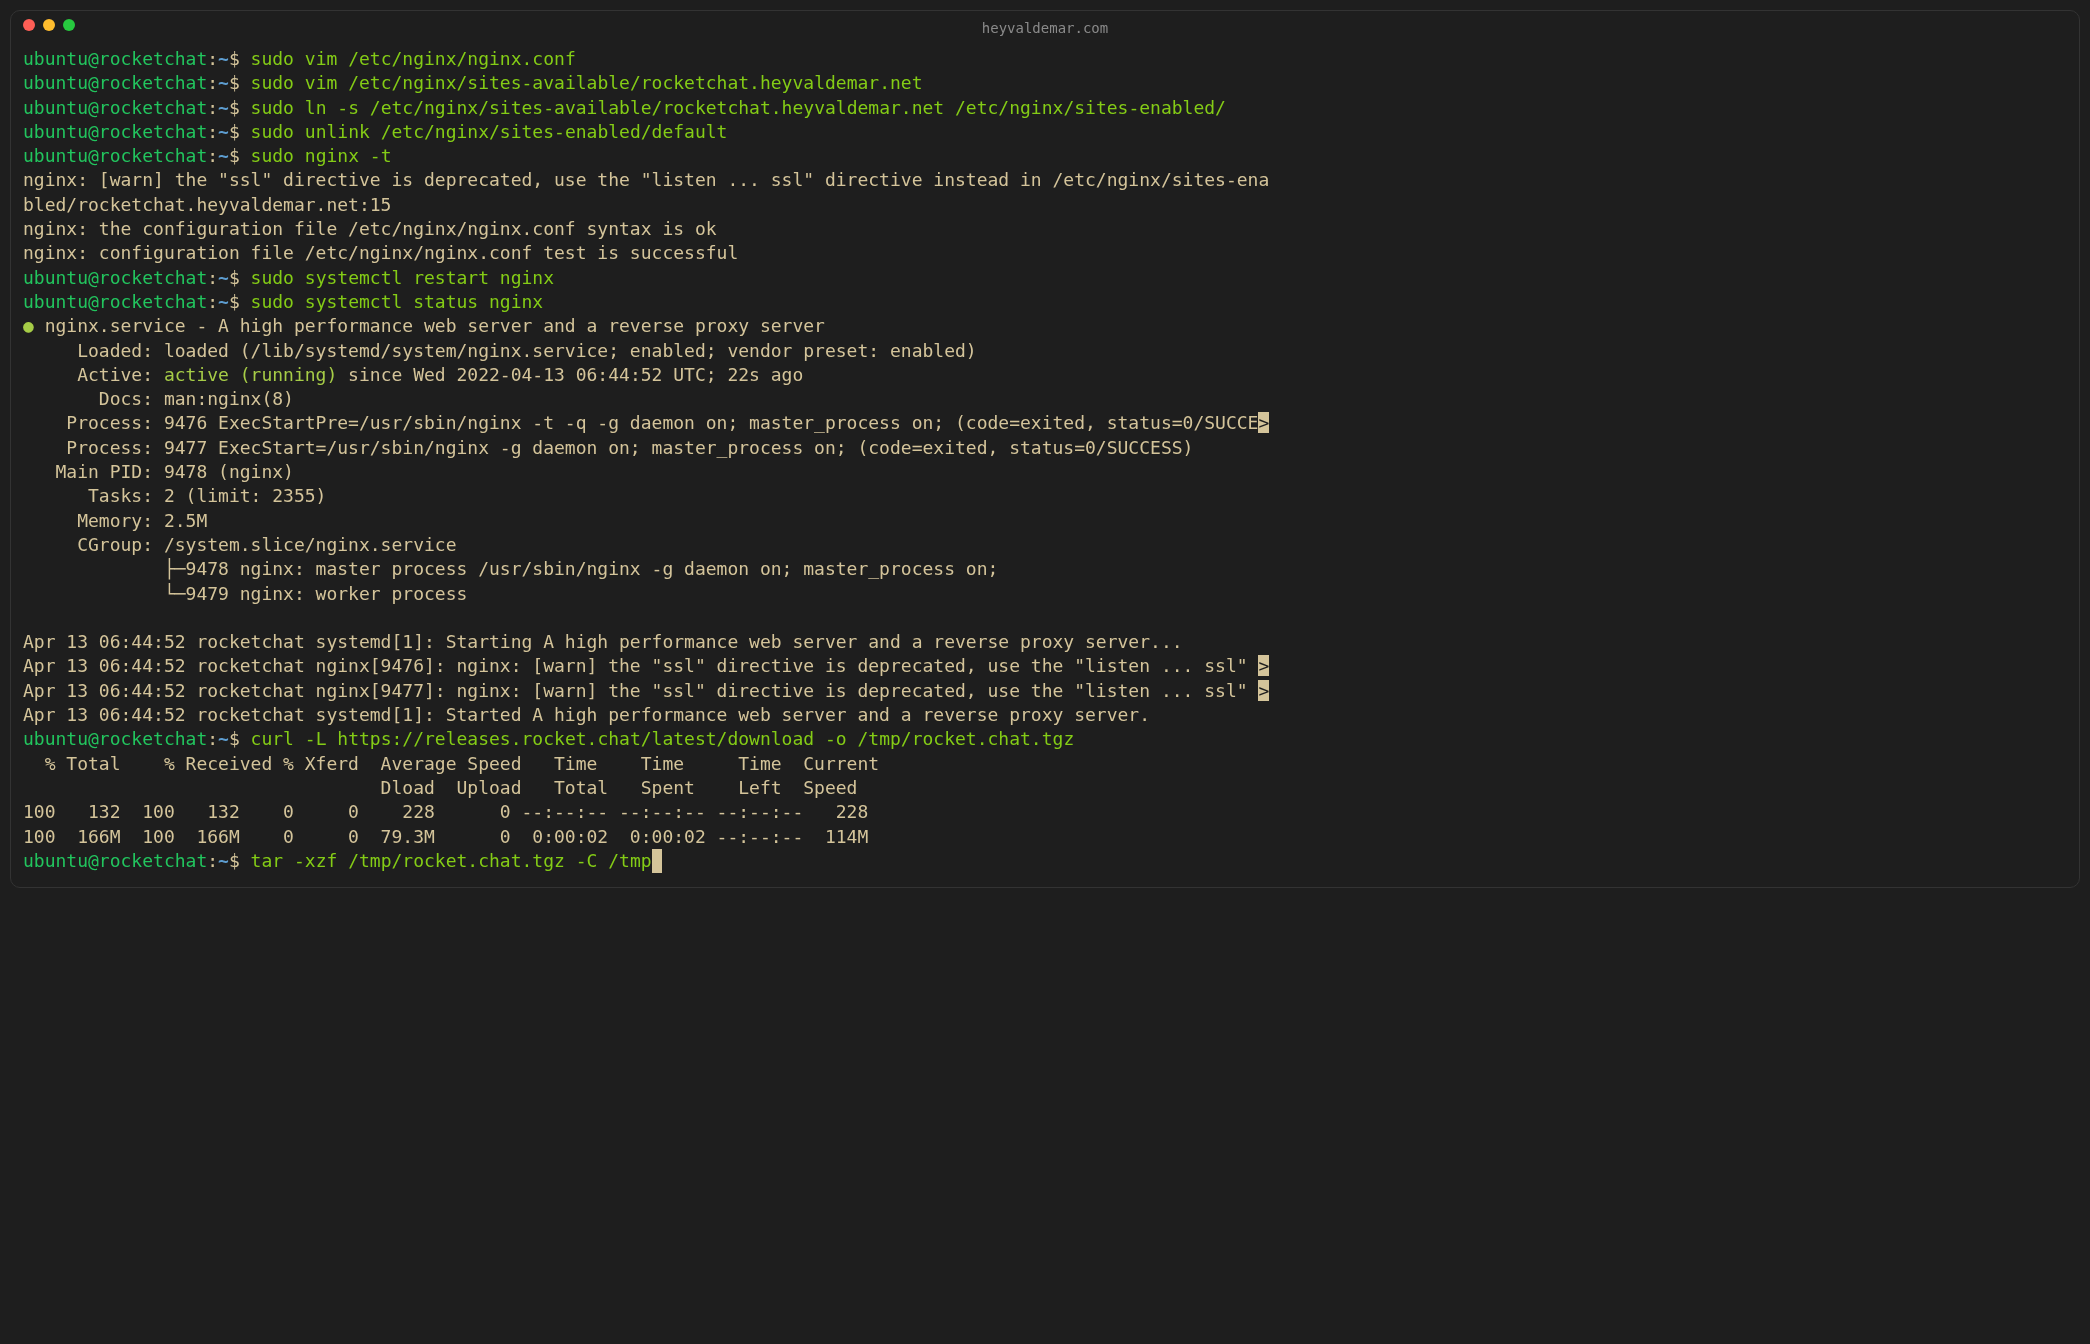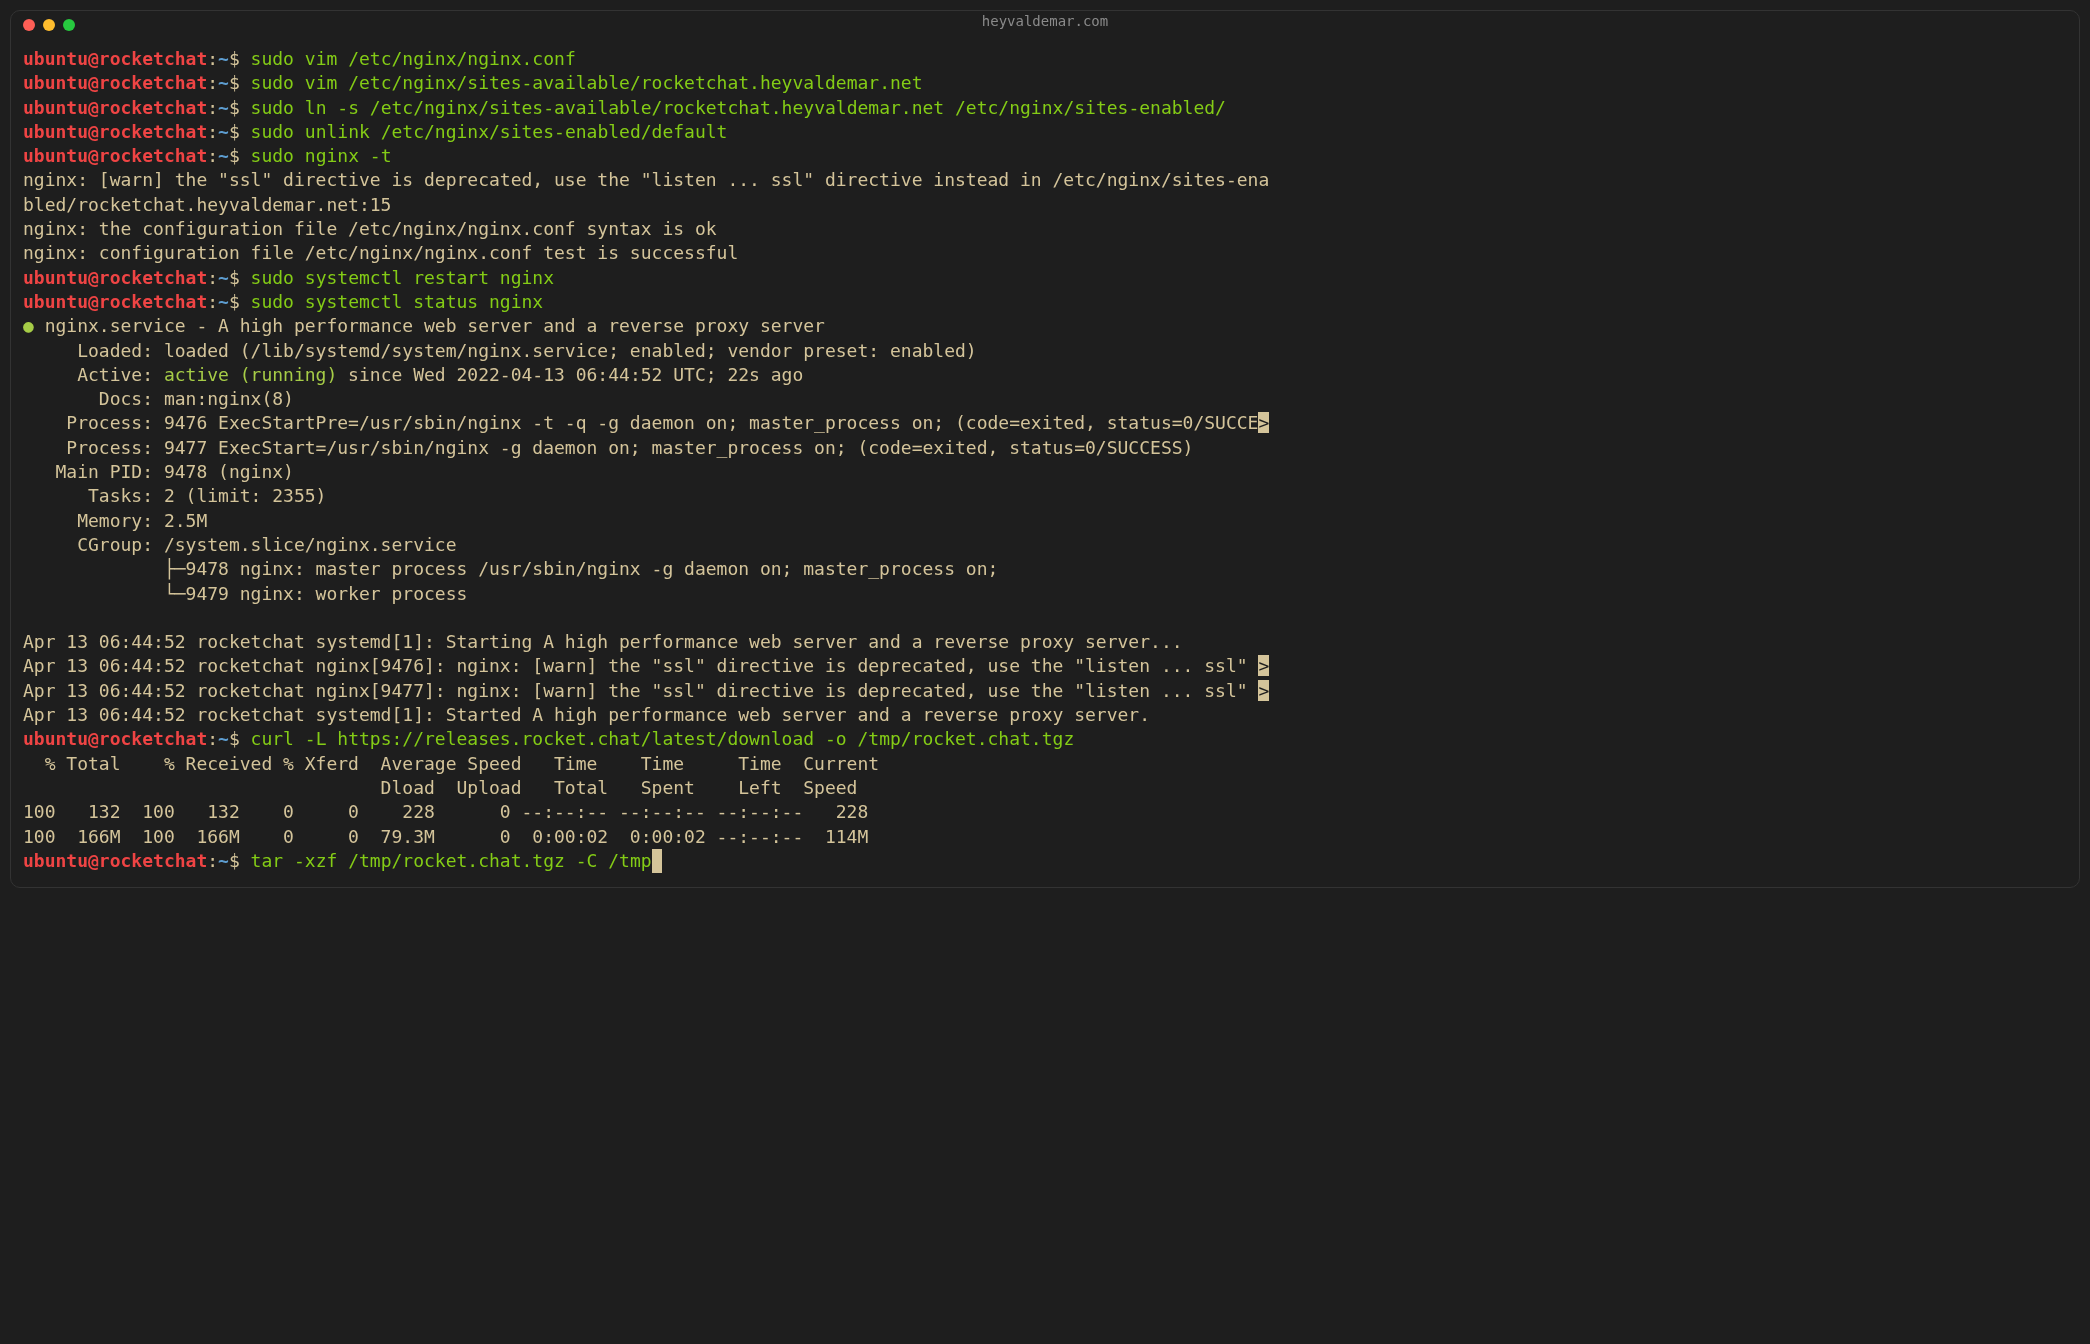--- a/index.html
+++ b/index.html
@@ -17,21 +17,21 @@
     }
     .terminal-window {
       background-color: #1e1e1e;
       border-radius: 10px;
       overflow: hidden;
       border: 1px solid #333;
     }
     .title-bar {
       padding: 8px 12px;
       display: flex;
-      align-items: flex-end;
+      align-items: flex-start;
       position: relative;
     }
     .traffic-lights {
       display: flex;
       gap: 8px;
     }
     .traffic-light {
       width: 12px;
       height: 12px;
       border-radius: 50%;
@@ -44,21 +44,21 @@
       left: 50%;
       transform: translateX(-50%);
       color: #8a8a8a;
       font-size: 14px;
     }
     .terminal-content {
       padding: 8px 12px 14px 12px;
       white-space: pre;
       overflow-x: hidden;
     }
-    .prompt-user { color: #ef4444; font-weight: bold; }
+    .prompt-user { color: #22c55e; font-weight: normal; }
     .prompt-sep { color: #d4c49a; }
     .prompt-path { color: #5d9dd0; font-weight: bold; }
     .cmd { color: #84cc16; }
     .output { color: #d4c49a; }
     .active-running { color: #a6cc47; font-weight: normal; }
     .status-dot { color: #a6cc47; }
     .inverted {
       background-color: #d4c49a;
       color: #1e1e1e;
     }

